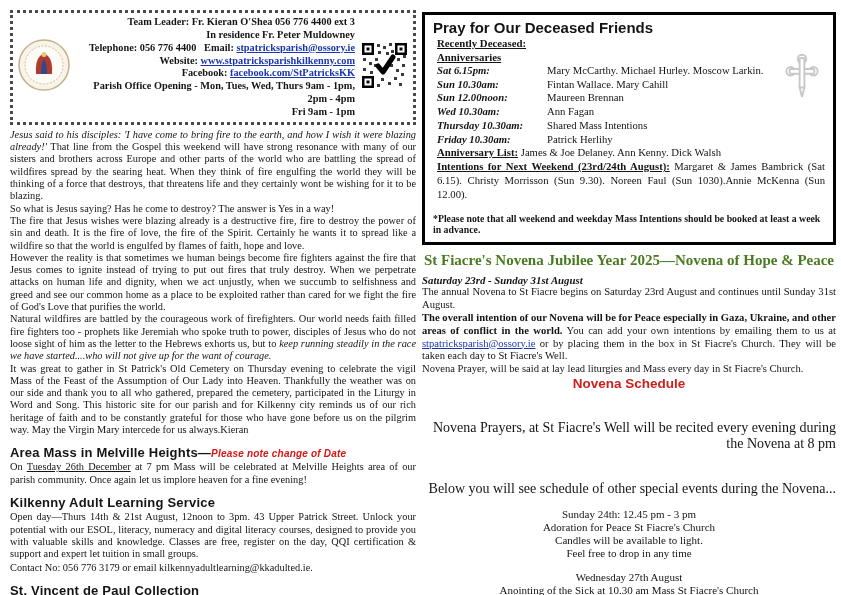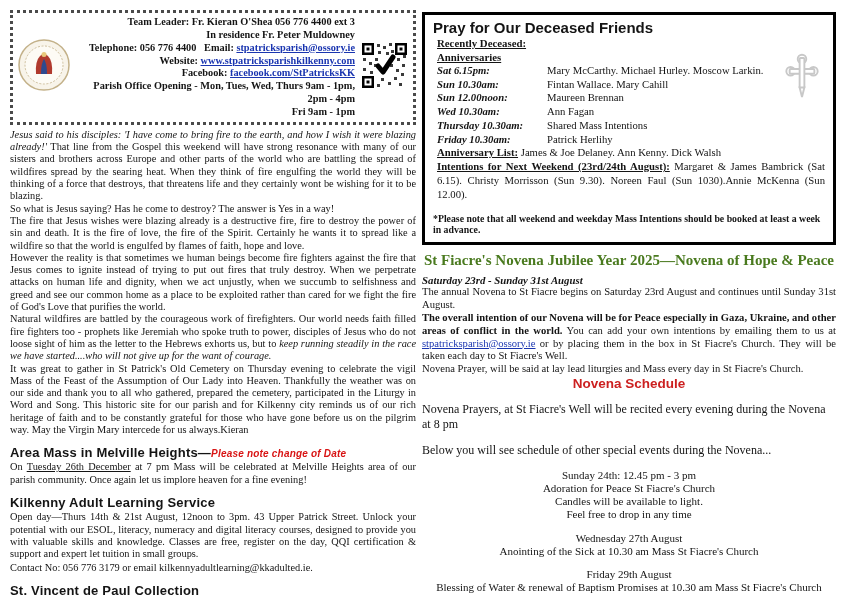--- a/index.html
+++ b/index.html
@@ -28,21 +28,21 @@
   .alist{font-size:10.7px;margin-left:4px;line-height:1.3;font-family:Liberation Serif, serif;}
   .inline-label{font-weight:bold;text-decoration:underline;}
   .intent{font-size:10.7px;margin-left:4px;text-align:justify;line-height:1.3;}
   .box-note{font-weight:bold;font-size:9.8px;margin-top:11px;}
   .cross-wrap{position:absolute;right:12px;top:36px;}
   .novena-title{color:#4a7a1f;text-align:center;font-weight:bold;font-size:15px;margin-top:7px;}
   .novena-dates{font-weight:bold;font-style:italic;font-size:10.8px;margin-top:5px;}
   .npar{font-size:10.6px;line-height:1.22;text-align:justify;margin:0;}
   .b{font-weight:bold;}
   .sched-title{color:#cc2020;text-align:center;font-family:"Liberation Sans",sans-serif;font-weight:bold;font-size:13.5px;}
-  .sched-intro{text-align:left;font-size:12px;margin-top:11px;}
+  .sched-intro{text-align:right;font-size:14px;margin-top:29px;}
   .event{margin-top:11px;text-align:center;font-size:11px;line-height:1.17;}
 </style>
 </head>
 <body>
 
 <div class="page">
 
   <div class="col-left">
 
     <div class="header-box">

